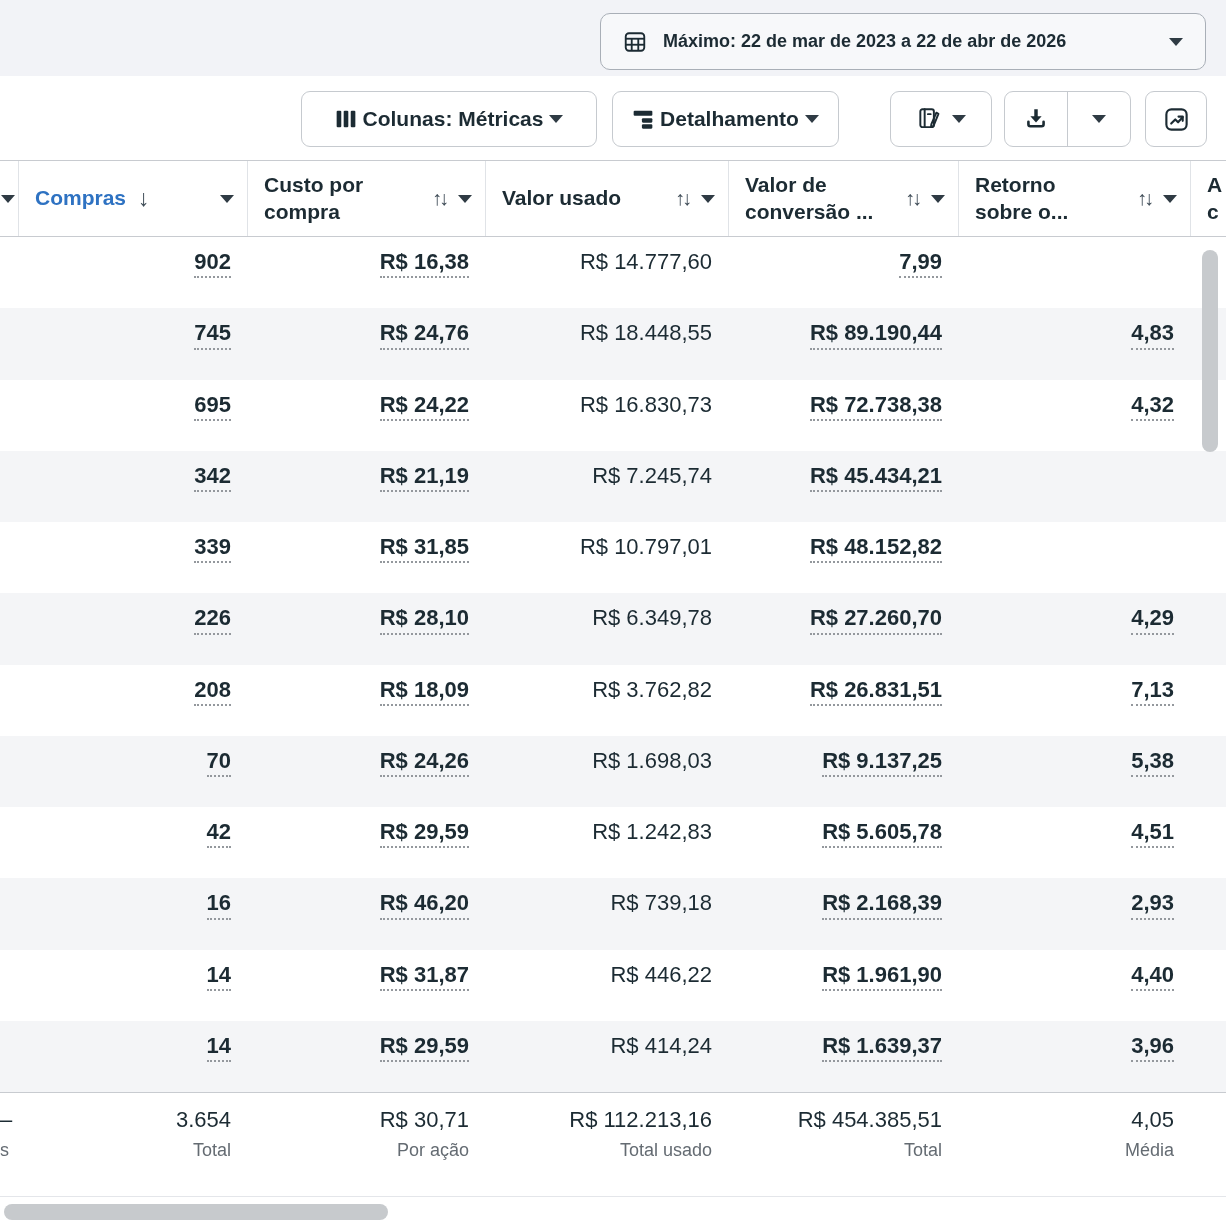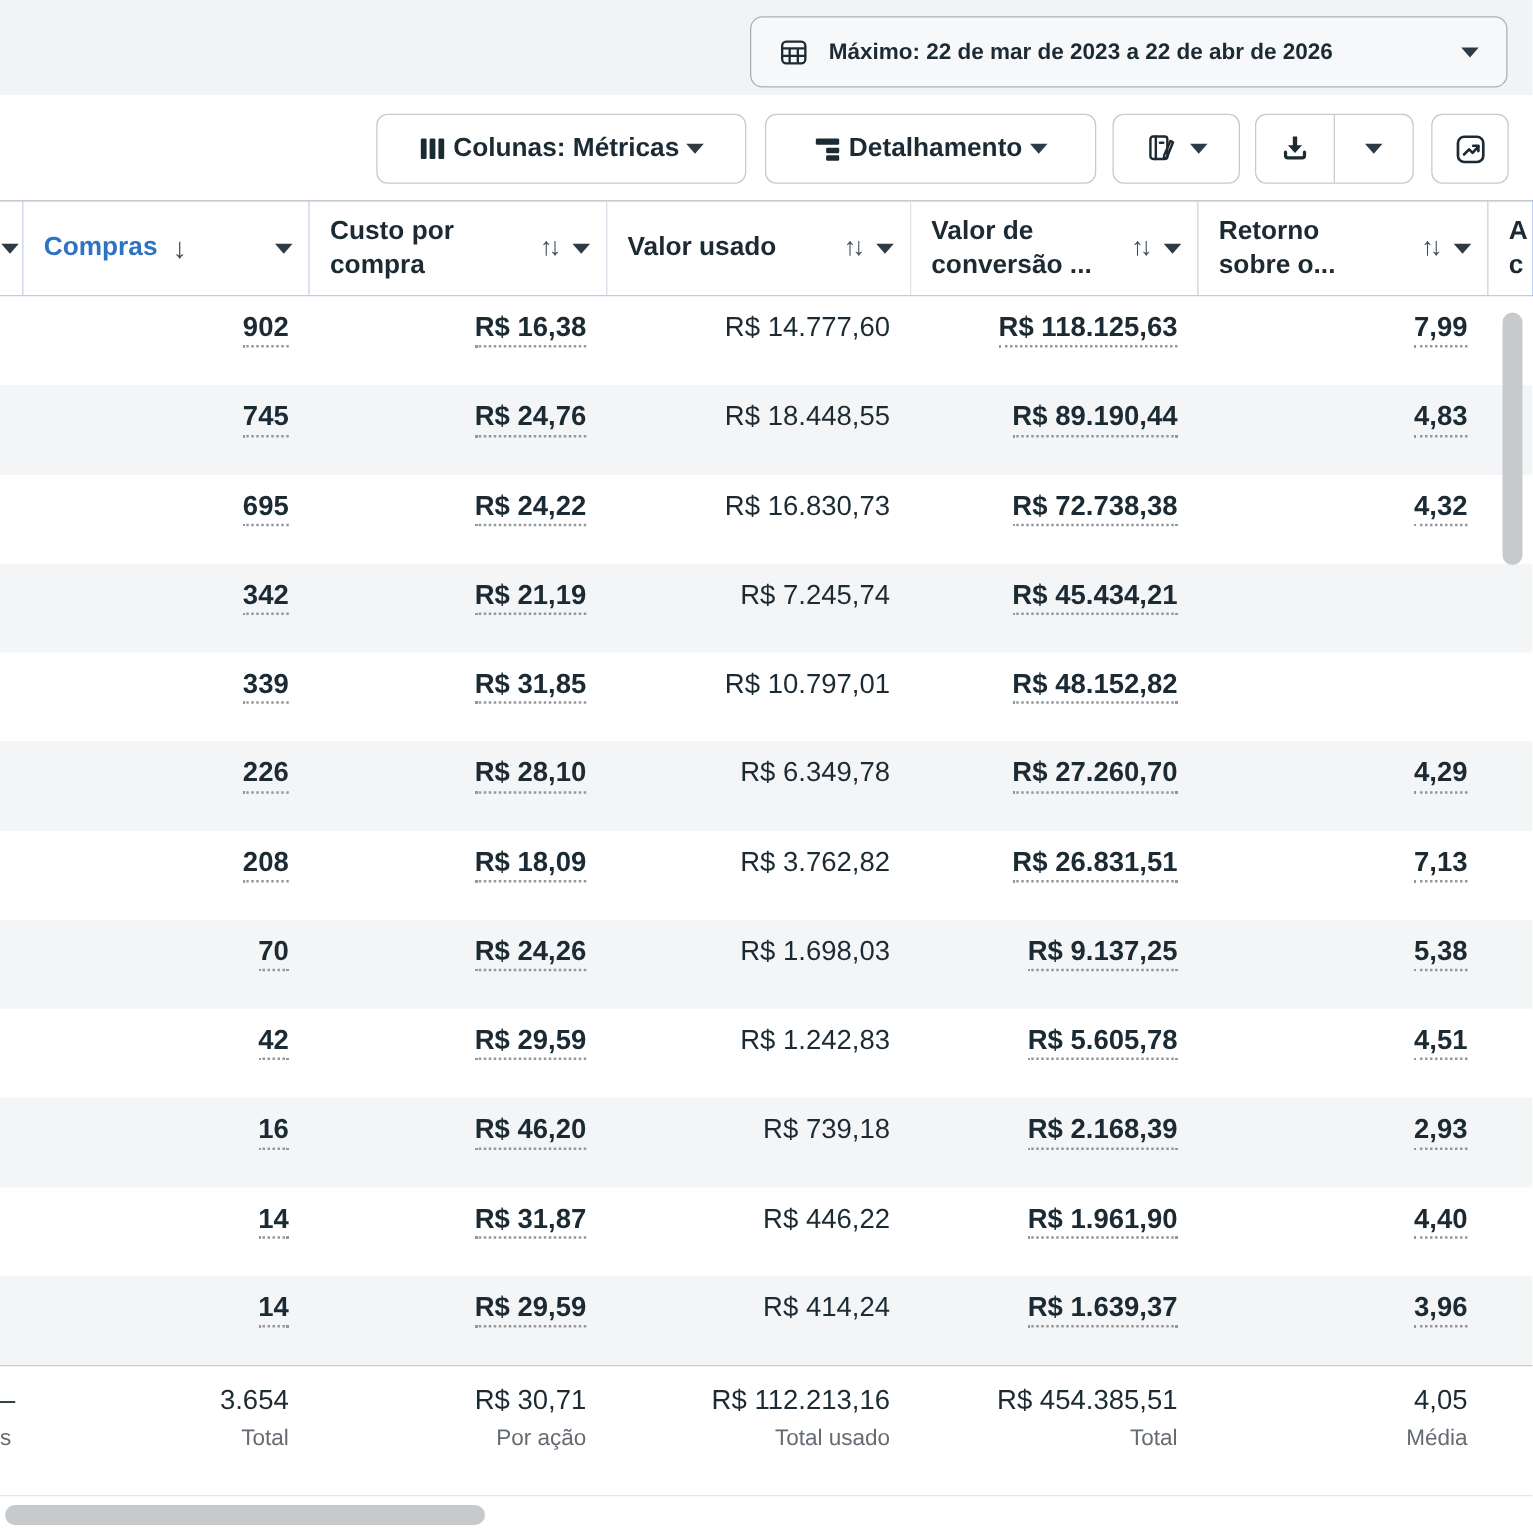--- a/index.html
+++ b/index.html
@@ -12,33 +12,33 @@
     background:#f7f8fa; border:1px solid #a9afb7; border-radius:10px;
     display:flex; align-items:center; gap:16px; padding:0 22px; cursor:pointer; }
   .date-btn .label { flex:1; font-size:18px; font-weight:700; color:#1c2b33; white-space:nowrap; overflow:hidden; }
 
   
   .toolbar { position:absolute; left:0; top:76px; width:1226px; height:84px; background:#fff; }
   .btn { position:absolute; top:15px; height:56px; background:#fff; border:1px solid #c6cacf;
     border-radius:9px; display:flex; align-items:center; justify-content:center; gap:6px;
     font-size:21px; font-weight:700; color:#1c2b33; cursor:pointer; }
   #btn-columns   { left:301px; width:296px; }
-  #btn-breakdown { left:612px; width:265px; }
+  #btn-breakdown { left:612px; width:227px; }
   #btn-reports   { left:890px; width:102px; gap:10px; }
   #btn-export    { left:1004px; width:127px; gap:0; padding:0; }
   #btn-charts    { left:1145px; width:62px; }
   .split-half { height:100%; display:flex; align-items:center; justify-content:center; flex:1; }
   .split-half.first { border-right:1px solid #c6cacf; }
 
   .caret { width:0; height:0; border-left:7px solid transparent; border-right:7px solid transparent;
     border-top:8px solid #2f3b44; display:inline-block; }
 
   
   .grid-cols { display:grid; grid-template-columns:18px 229px 238px 243px 230px 232px 36px; }
-  .thead { position:absolute; left:0; top:160px; width:1226px; height:77px; background:#1d4ed8;
+  .thead { position:absolute; left:0; top:160px; width:1226px; height:77px; background:#ec4899;
     border-top:1px solid #c8cbd0; border-bottom:1px solid #c8cbd0; }
   .hcell { display:flex; align-items:center; padding:0 13px 0 16px; border-left:1px solid #e0e3e7;
     overflow:hidden; cursor:pointer; background:#fff; }
   .hcell.partial-left { border-left:none; padding:0 0 0 1px; }
   .hlabel { font-size:21px; font-weight:700; line-height:1.24; color:#1c2b33; }
   .hlabel.blue { color:#2e72c2; }
   .hline:empty { display:none; }
   .spacer { flex:1; }
   .sort-both { font-size:20px; color:#3f4c57; letter-spacing:-3px; margin:0 12px 0 8px; font-weight:400; white-space:nowrap; }
   .sort-desc { font-size:23px; color:#3f4c57; margin-left:12px; font-weight:400; }
@@ -216,23 +216,20 @@
       <div class="cell">
         <span class="val u">902</span>
       </div>
       <div class="cell">
         <span class="val u">R$ 16,38</span>
       </div>
       <div class="cell">
         <span class="val">R$ 14.777,60</span>
       </div>
       <div class="cell">
-        <span class="val u">R$ 118.125,63</span>
-      </div>
-      <div class="cell">
         <span class="val u">7,99</span>
       </div>
       <div class="cell"></div>
     </div>
     <div class="trow grid-cols alt">
       <div class="cell"></div>
       <div class="cell">
         <span class="val u">745</span>
       </div>
       <div class="cell">

